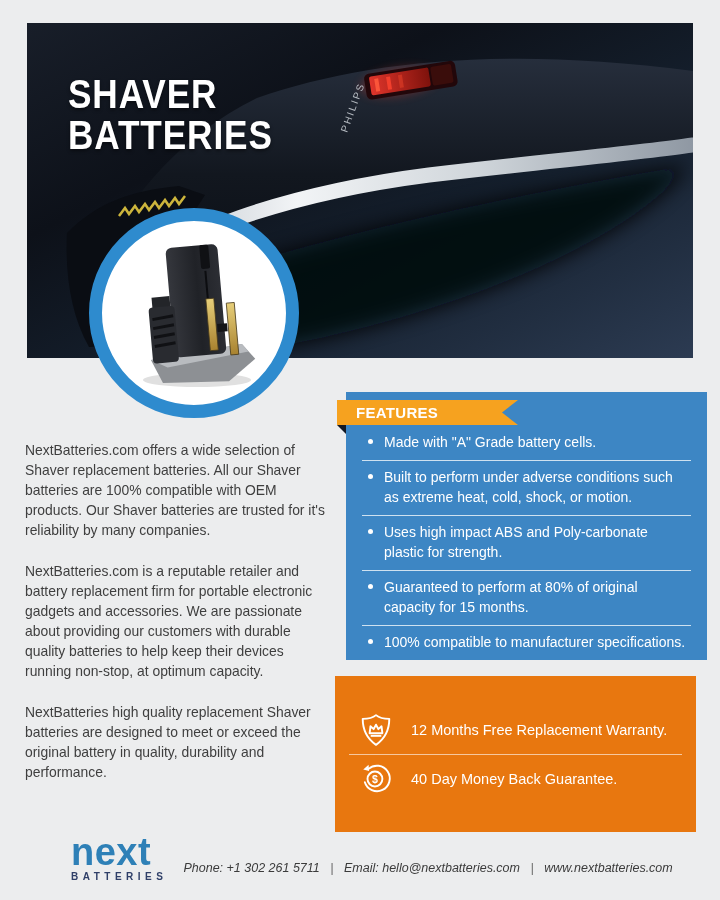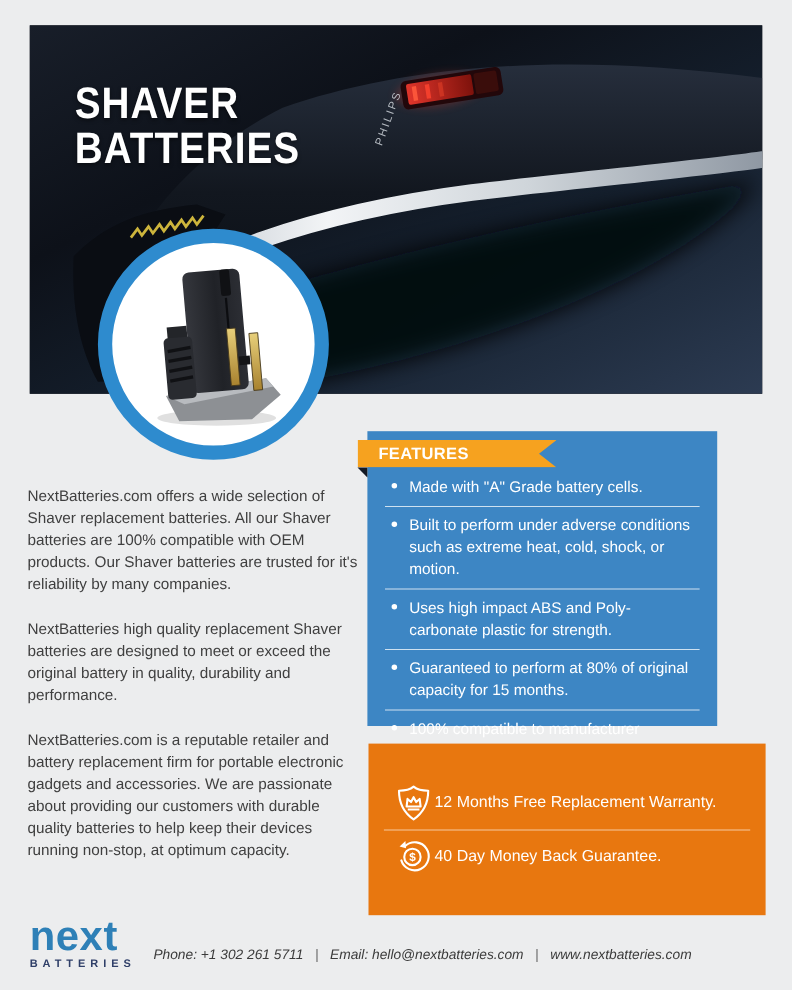--- a/index.html
+++ b/index.html
@@ -21,21 +21,21 @@
   .badge-circle{
     position:absolute;left:89px;top:208px;width:210px;height:210px;border-radius:50%;
     background:#ffffff;border:13px solid #2e8bce;box-sizing:border-box;
     display:flex;align-items:center;justify-content:center;
   }
   .badge-circle svg{width:158px;height:150px;}
   
   .intro{position:absolute;left:25px;top:428px;width:300px;font-size:13.9px;line-height:20px;color:#3f3f3f;}
   .intro p{margin:12px 0 21px 0;}
   
-  .features-panel{position:absolute;left:334px;top:392px;width:318px;height:268px;background:#3d86c4;}
+  .features-panel{position:absolute;left:346px;top:392px;width:361px;height:268px;background:#3d86c4;}
   .ribbon{
     position:absolute;left:-9px;top:8px;height:25px;width:181px;background:#f6a21f;
     clip-path:polygon(0 0,100% 0,calc(100% - 16px) 50%,100% 100%,0 100%);
     color:#fff;font-weight:bold;font-size:15px;line-height:25px;
     padding-left:19px;box-sizing:border-box;letter-spacing:.3px;
   }
   .ribbon-fold{
     position:absolute;left:-9px;top:33px;width:0;height:0;
     border-top:9px solid #131924;border-left:9px solid transparent;
   }
@@ -46,28 +46,28 @@
   }
   .features-list li:last-child{border-bottom:none;}
   .features-list li::before{
     content:"";position:absolute;left:6px;top:13px;width:5px;height:5px;border-radius:50%;background:#ffffff;
   }
   
   .guarantee-box{
     position:absolute;left:335px;top:676px;width:361px;height:156px;background:#e8770f;
     padding:2px 14px;box-sizing:border-box;display:flex;flex-direction:column;justify-content:center;
   }
-  .g-row{display:flex;align-items:center;gap:2px;padding:7px 2px;border-bottom:1px solid rgba(255,255,255,.6);}
+  .g-row{display:flex;align-items:center;gap:18px;padding:7px 2px;border-bottom:1px solid rgba(255,255,255,.6);}
   .g-row:last-child{border-bottom:none;}
   .g-icon{width:34px;height:34px;flex:0 0 34px;margin-left:8px;}
   .g-icon svg{width:34px;height:34px;display:block;}
   .g-text{color:#ffffff;font-size:14.5px;line-height:20px;}
   
   .footer{position:absolute;left:27px;top:836px;width:670px;display:flex;align-items:flex-end;gap:16px;}
-  .logo{min-width:96px;}
+  .logo{min-width:96px;margin-left:44px;}
   .logo-next{color:#2e80b7;font-size:38px;font-weight:bold;line-height:32px;letter-spacing:0.5px;}
   .logo-batteries{color:#2f3f68;font-size:10px;font-weight:bold;letter-spacing:4.5px;margin-top:3px;}
   .contact{font-size:12.5px;color:#3b3b3b;padding-bottom:7px;white-space:nowrap;font-style:italic;}
   .contact .sep{color:#6a6a6a;margin:0 7px;}
 </style>
 </head>
 <body>
 
 <div class="hero">
   <svg viewBox="0 0 666 335" preserveAspectRatio="none">
@@ -151,22 +151,22 @@
       <line x1="33" y1="105" x2="54" y2="103" stroke="#101114" stroke-width="3"></line>
       <rect x="88" y="62" width="8" height="52" fill="url(#goldG)" stroke="#46391b" stroke-width="0.8"></rect>
       <rect x="108" y="68" width="8" height="52" fill="url(#goldG)" stroke="#46391b" stroke-width="0.8"></rect>
       <rect x="97" y="88" width="10" height="8" fill="#141518"></rect>
     </g>
   </svg>
 </div>
 
 <div class="intro">
   <p>NextBatteries.com offers a wide selection of Shaver replacement batteries. All our Shaver batteries are 100% compatible with OEM products. Our Shaver batteries are trusted for it's reliability by many companies.</p>
+  <p>NextBatteries.com is a reputable retailer and battery replacement firm for portable electronic gadgets and accessories. We are passionate about providing our customers with durable quality batteries to help keep their devices running non-stop, at optimum capacity.</p>
   <p>NextBatteries high quality replacement Shaver batteries are designed to meet or exceed the original battery in quality, durability and performance.</p>
-  <p>NextBatteries.com is a reputable retailer and battery replacement firm for portable electronic gadgets and accessories. We are passionate about providing our customers with durable quality batteries to help keep their devices running non-stop, at optimum capacity.</p>
 </div>
 
 <div class="features-panel">
   <div class="ribbon">FEATURES</div>
   <div class="ribbon-fold"></div>
   <ul class="features-list">
     <li>Made with "A" Grade battery cells.</li>
     <li>Built to perform under adverse conditions such as extreme heat, cold, shock, or motion.</li>
     <li>Uses high impact ABS and Poly-carbonate plastic for strength.</li>
     <li>Guaranteed to perform at 80% of original capacity for 15 months.</li>

